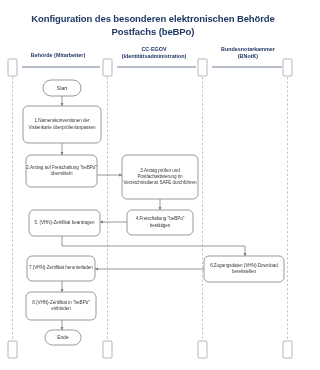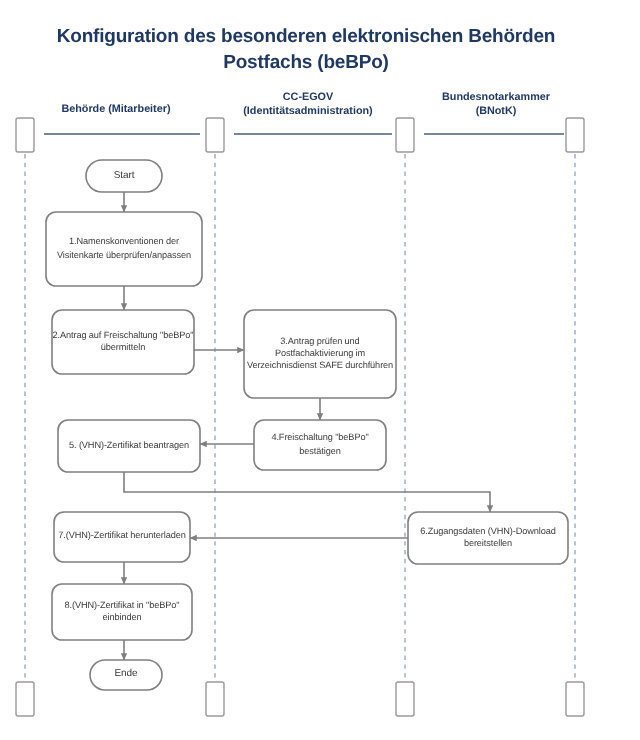--- a/index.html
+++ b/index.html
@@ -63,21 +63,21 @@
   .term-label {
     font-size: 5px;
     color: #3a3a3a;
   }
 </style>
 </head>
 <body>
 
 <div id="canvas">
 
-  <div class="title">Konfiguration des besonderen elektronischen Behörden Postfachs (beBPo)</div>
+  <div class="title">Konfiguration des besonderen elektronischen Behörde Postfachs (beBPo)</div>
 
   <div class="lane-head" style="left:18px; top:52px; width:80px;">
     <div>Behörde (Mitarbeiter)</div>
     <div></div>
   </div>
 
   <div class="lane-head" style="left:112px; top:46px; width:84px;">
     <div>CC-EGOV</div>
     <div>(Identitätsadministration)</div>
   </div>

